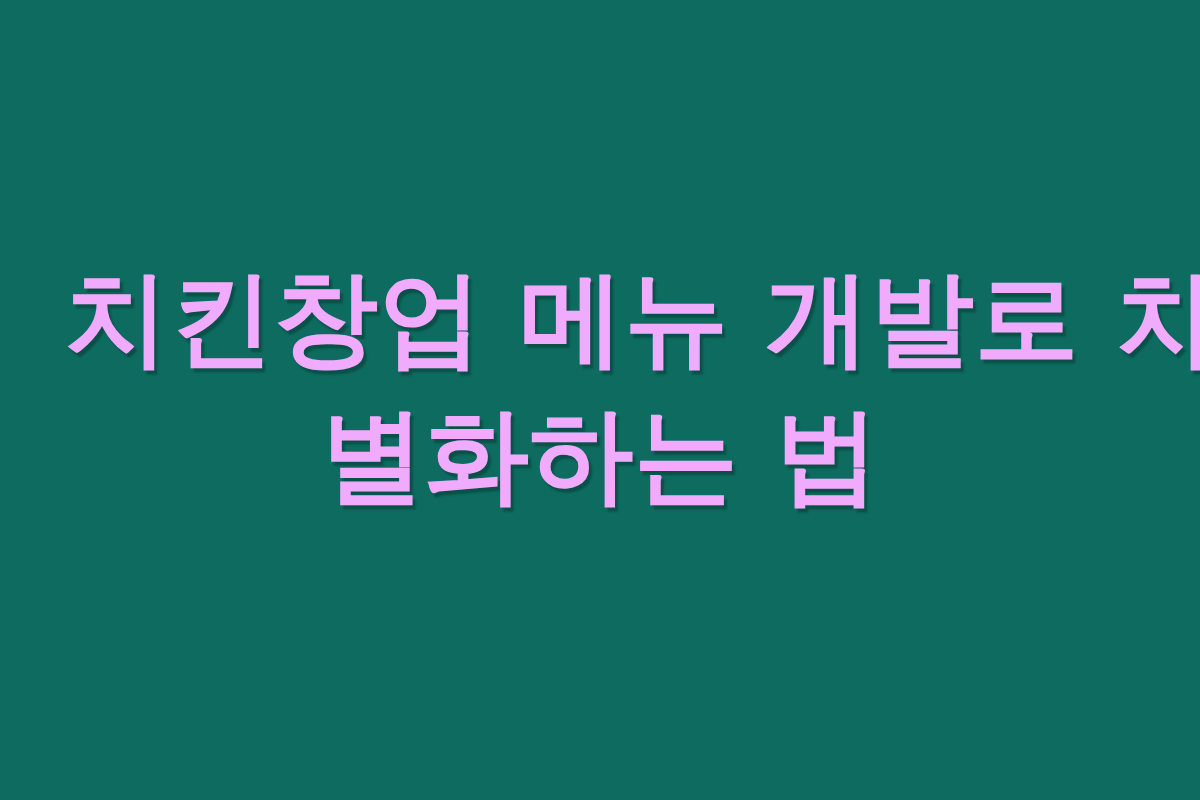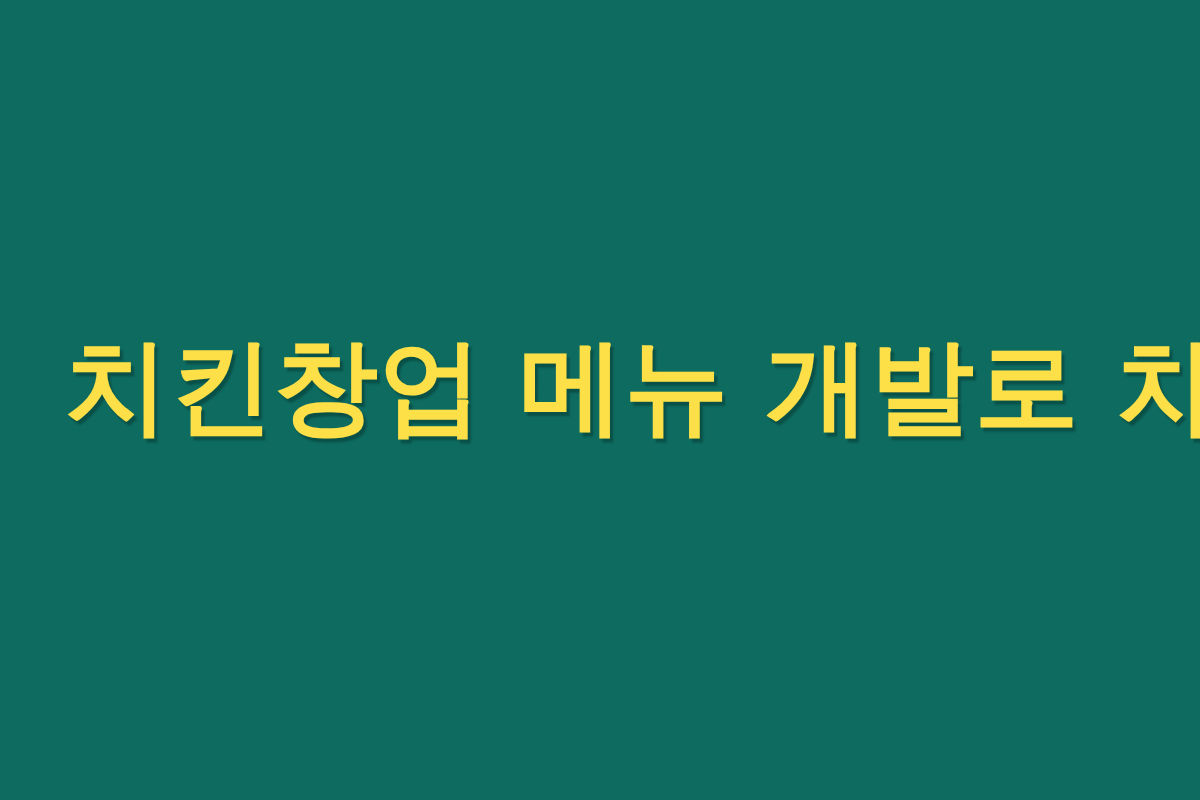--- a/index.html
+++ b/index.html
@@ -28,30 +28,31 @@
   .title-block {
     width: 1070px;
     margin: 0 auto;
     text-align: center;
     
     transform: translateY(-13px);
   }
 
   .title-line {
     display: block;
-    color: #fde047;
+    color: #f0abfc;
     font-family: "DejaVu Sans", "Liberation Sans", sans-serif;
     font-weight: 700;
     font-size: 104px;
     line-height: 1.32;
     letter-spacing: 0.5px;
     white-space: nowrap;
     text-shadow: 3px 4px 2px rgba(5, 48, 43, 0.45);
   }
 </style>
 </head>
 <body>
 
 <div class="banner">
   <div class="title-block">
     <span class="title-line">치킨창업 메뉴 개발로 차</span>
+    <span class="title-line">별화하는 법</span>
   </div>
 </div>
 
 </body></html>

